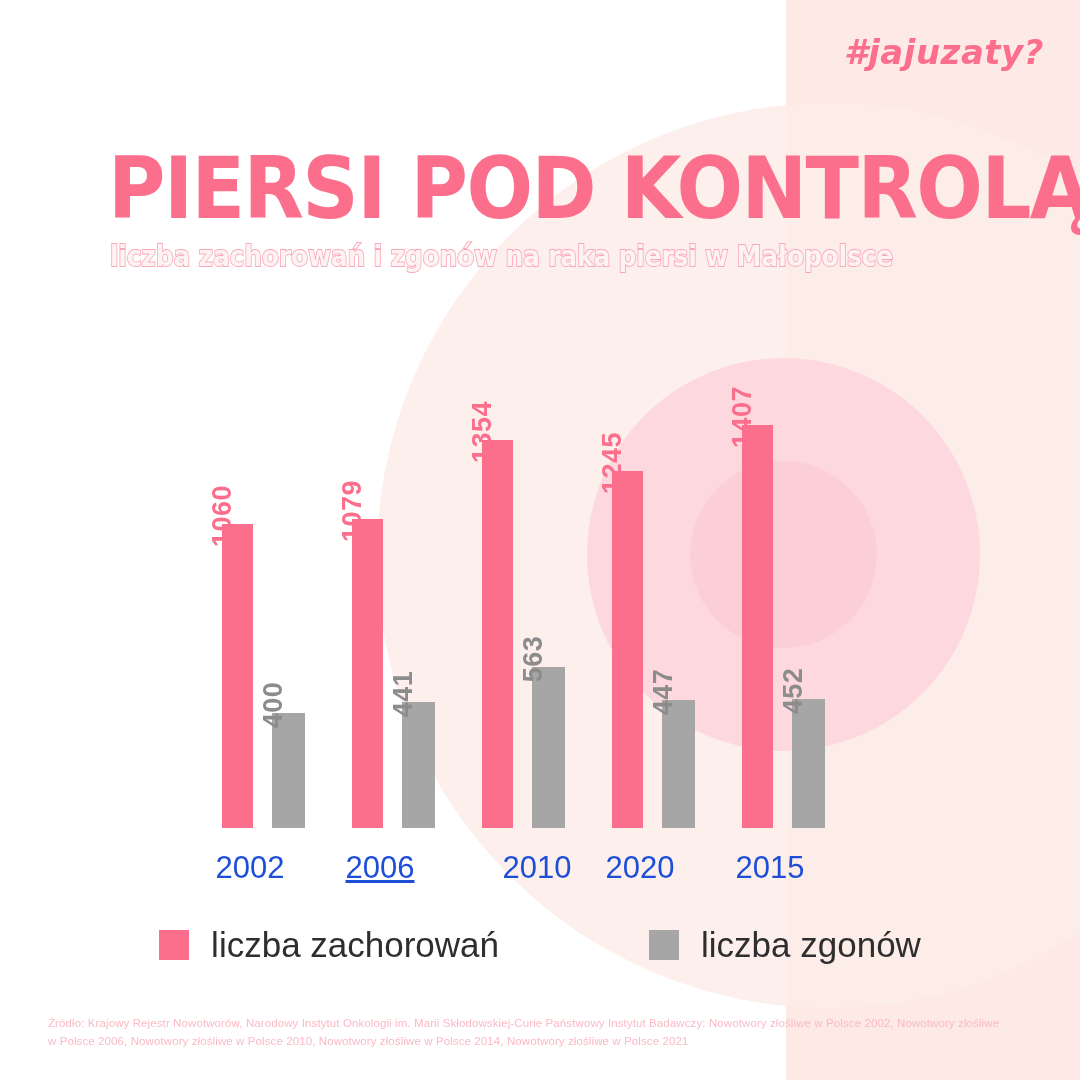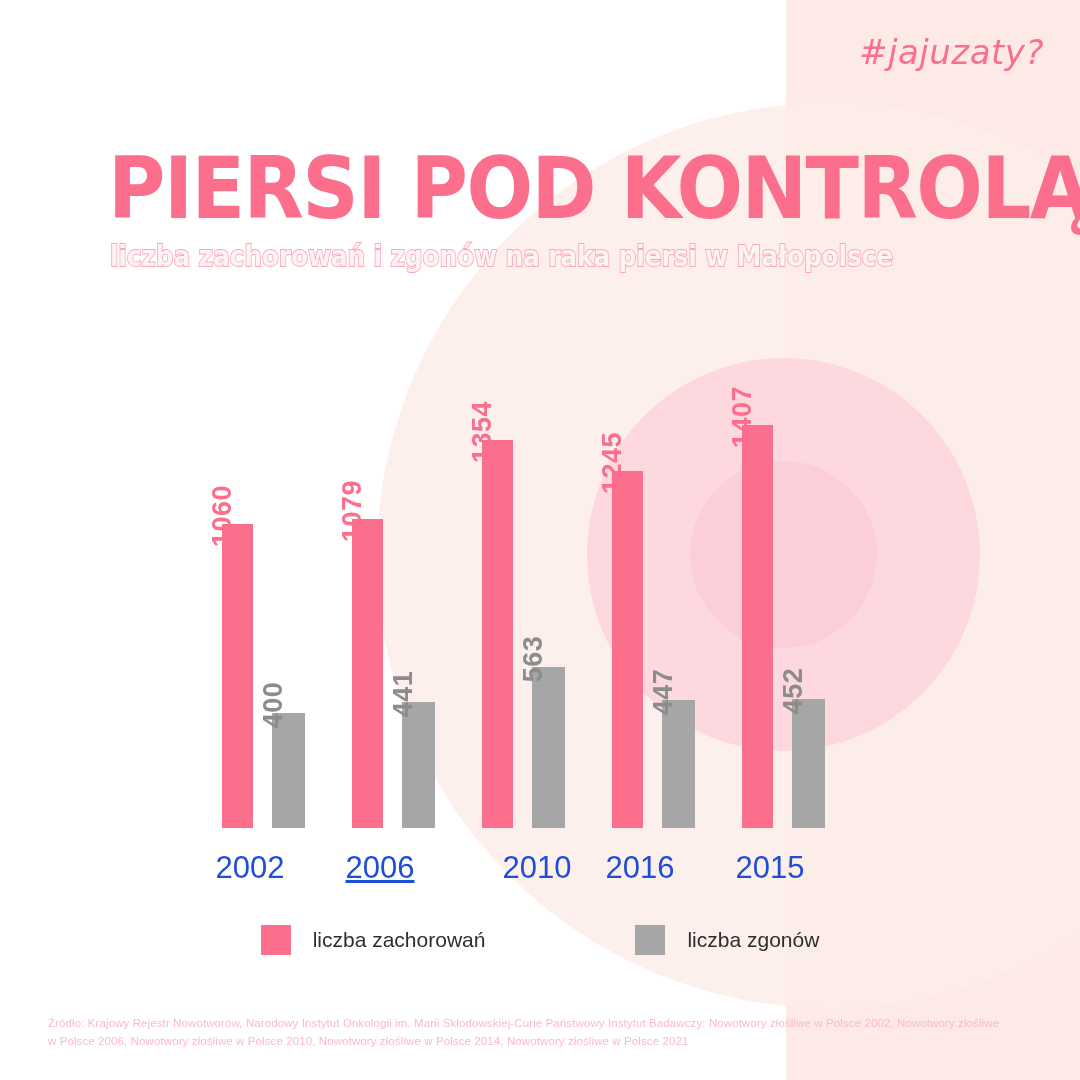--- a/index.html
+++ b/index.html
@@ -73,21 +73,21 @@
     background: #fccfd8;
   }
 
   
   .hashtag {
     position: absolute;
     right: 36px;
     top: 32px;
     font-family: "DejaVu Sans", sans-serif;
     font-style: italic;
-    font-weight: 400;
+    font-weight: 700;
     font-size: 34px;
     color: #fb6f8c;
     letter-spacing: 0.5px;
     white-space: nowrap;
   }
 
   
   .headline {
     position: absolute;
     left: 108px;
@@ -175,21 +175,21 @@
     align-items: center;
     gap: 22px;
   }
   .legend-swatch {
     width: 30px;
     height: 30px;
     flex: 0 0 auto;
   }
   .legend-label {
     font-family: "Liberation Sans", sans-serif;
-    font-size: 21px;
+    font-size: 35px;
     color: #2e2e2e;
     white-space: nowrap;
   }
 
   
   .source {
     position: absolute;
     left: 48px;
     top: 1014px;
     width: 960px;
@@ -248,21 +248,21 @@
           <span class="bar-value">1407</span>
         </div>
         <div class="bar deaths" style="left: 792px; height: 129.498px; width: 33px;">
           <span class="bar-value">452</span>
         </div>
       </div>
     <div id="xlabels-container">
         <div class="x-label" style="left: 250px;">2002</div>
         <div class="x-label" style="left: 380px; text-decoration: underline;">2006</div>
         <div class="x-label" style="left: 510px; margin-left: 27px;">2010</div>
-        <div class="x-label" style="left: 640px;">2016</div>
+        <div class="x-label" style="left: 640px;">2020</div>
         <div class="x-label" style="left: 770px;">2015</div>
       </div>
   </div>
 
   <div class="legend" id="legend-container">
       <div class="legend-item">
         <span class="legend-swatch" style="background: rgb(251, 111, 140);"></span>
         <span class="legend-label">liczba zachorowań</span>
       </div>
       <div class="legend-item">

